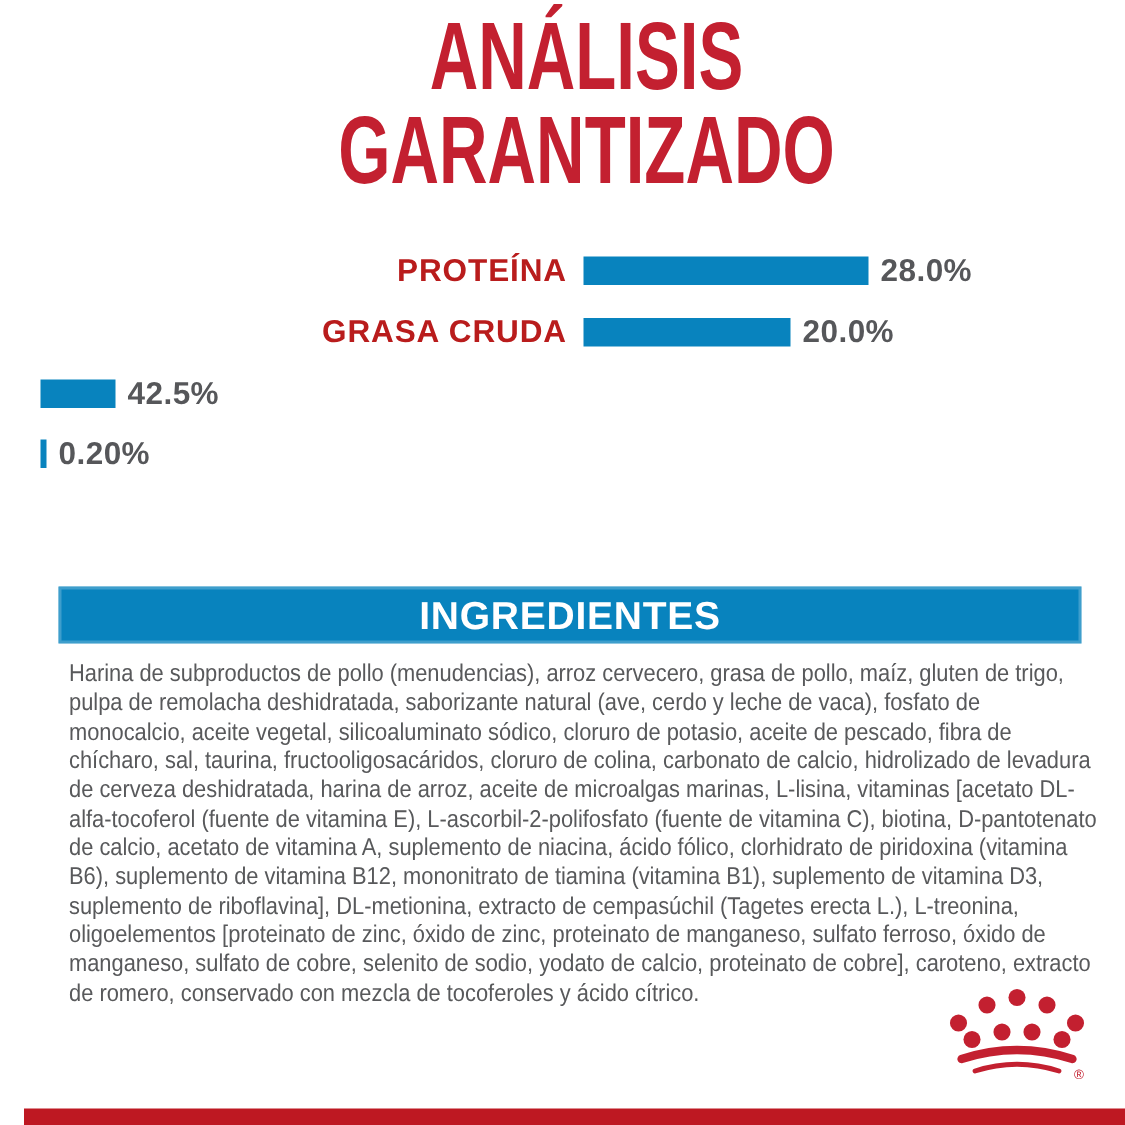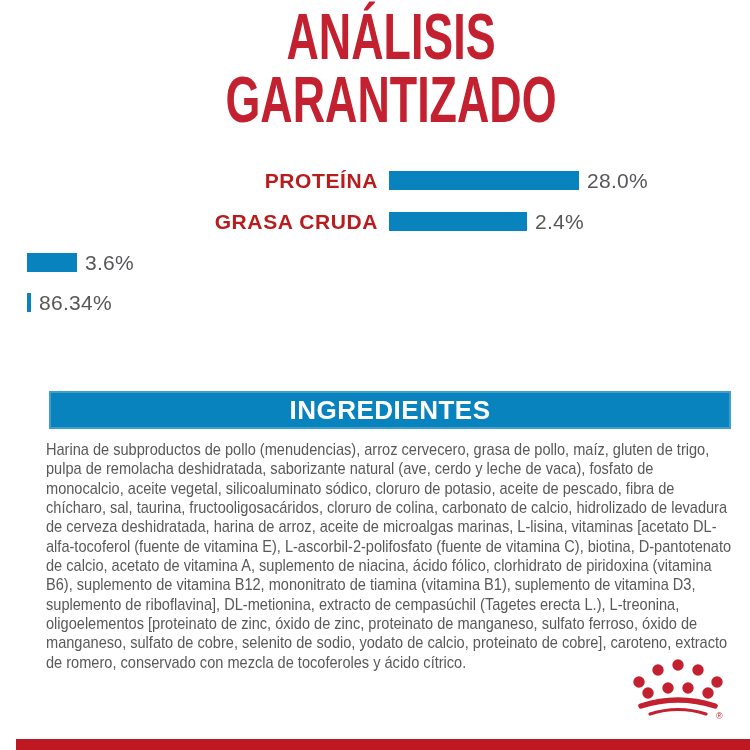--- a/index.html
+++ b/index.html
@@ -9,24 +9,24 @@
   
   .title{position:absolute;top:6px;left:0;width:750px;text-align:center;
          color:#C32030;font-weight:bold;font-size:64px;line-height:63px;
          transform:scaleX(.70);transform-origin:50% 0;letter-spacing:0px;white-space:nowrap;}
 
   
   .chart-row{position:absolute;left:0;display:flex;align-items:center;height:21px;width:750px;}
   .chart-label{width:362px;text-align:right;color:#b91c1c;font-weight:bold;
                font-size:21px;letter-spacing:.6px;white-space:nowrap;}
   .bar{margin-left:11px;height:19px;background:#0883BE;flex:0 0 auto;}
-  .chart-value{margin-left:8px;color:#56575A;font-weight:normal;font-size:21px;letter-spacing:.3px;}
+  .chart-value{margin-left:8px;color:#56575A;font-weight:bold;font-size:21px;letter-spacing:.3px;}
 
   
-  .banner{position:absolute;left:33px;top:391px;width:682px;height:38px;background:#0883BE;
+  .banner{position:absolute;left:23px;top:391px;width:682px;height:38px;background:#0883BE;
           display:flex;align-items:center;justify-content:center;
           box-shadow:inset 0 0 0 2px rgba(255,255,255,.22);}
   .banner span{color:#ffffff;font-weight:bold;font-size:26px;letter-spacing:.5px;}
 
   
   .ingredients{position:absolute;left:30px;top:440px;width:764px;
                transform:scaleX(.90);transform-origin:0 0;
                color:#58595B;font-size:16.2px;line-height:19.35px;text-align:left;margin:0;}
 
   
@@ -47,29 +47,29 @@
 
   <div>
     <div class="chart-row" style="top:170px">
       <div class="chart-label">PROTEÍNA</div>
       <div class="bar" style="width: 190px; background: rgb(8, 131, 190);"></div>
       <div class="chart-value">28.0%</div>
     </div>
     <div class="chart-row" style="top:211px">
       <div class="chart-label">GRASA CRUDA</div>
       <div class="bar" style="width: 138px; background: rgb(8, 131, 190);"></div>
-      <div class="chart-value">2.4%</div>
+      <div class="chart-value">20.0%</div>
     </div>
     <div class="chart-row" style="top:252px">
       <div class="bar" style="width: 50px; background: rgb(8, 131, 190);"></div>
-      <div class="chart-value">3.6%</div>
+      <div class="chart-value">42.5%</div>
     </div>
     <div class="chart-row" style="top:292px">
       <div class="bar" style="width: 4px; background: rgb(8, 131, 190);"></div>
-      <div class="chart-value">86.34%</div>
+      <div class="chart-value">0.20%</div>
     </div>
   </div>
 
   <div class="banner">
     <span>INGREDIENTES</span>
   </div>
 
   <p class="ingredients">Harina de subproductos de pollo (menudencias), arroz cervecero, grasa de pollo, maíz, gluten de trigo, pulpa de remolacha deshidratada, saborizante natural (ave, cerdo y leche de vaca), fosfato de monocalcio, aceite vegetal, silicoaluminato sódico, cloruro de potasio, aceite de pescado, fibra de chícharo, sal, taurina, fructooligosacáridos, cloruro de colina, carbonato de calcio, hidrolizado de levadura de cerveza deshidratada, harina de arroz, aceite de microalgas marinas, L-lisina, vitaminas [acetato DL-alfa-tocoferol (fuente de vitamina E), L-ascorbil-2-polifosfato (fuente de vitamina C), biotina, D-pantotenato de calcio, acetato de vitamina A, suplemento de niacina, ácido fólico, clorhidrato de piridoxina (vitamina B6), suplemento de vitamina B12, mononitrato de tiamina (vitamina B1), suplemento de vitamina D3, suplemento de riboflavina], DL-metionina, extracto de cempasúchil (Tagetes erecta L.), L-treonina, oligoelementos [proteinato de zinc, óxido de zinc, proteinato de manganeso, sulfato ferroso, óxido de manganeso, sulfato de cobre, selenito de sodio, yodato de calcio, proteinato de cobre], caroteno, extracto de romero, conservado con mezcla de tocoferoles y ácido cítrico.</p>
 
   <svg class="crown" viewBox="0 0 92 74" aria-hidden="true">

